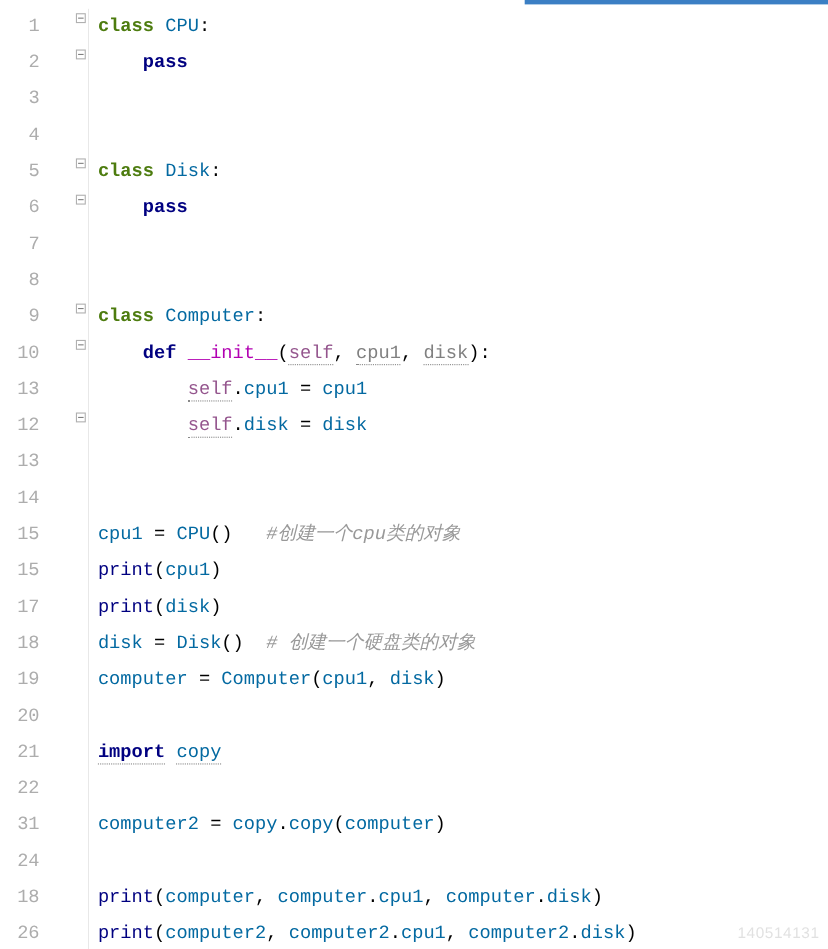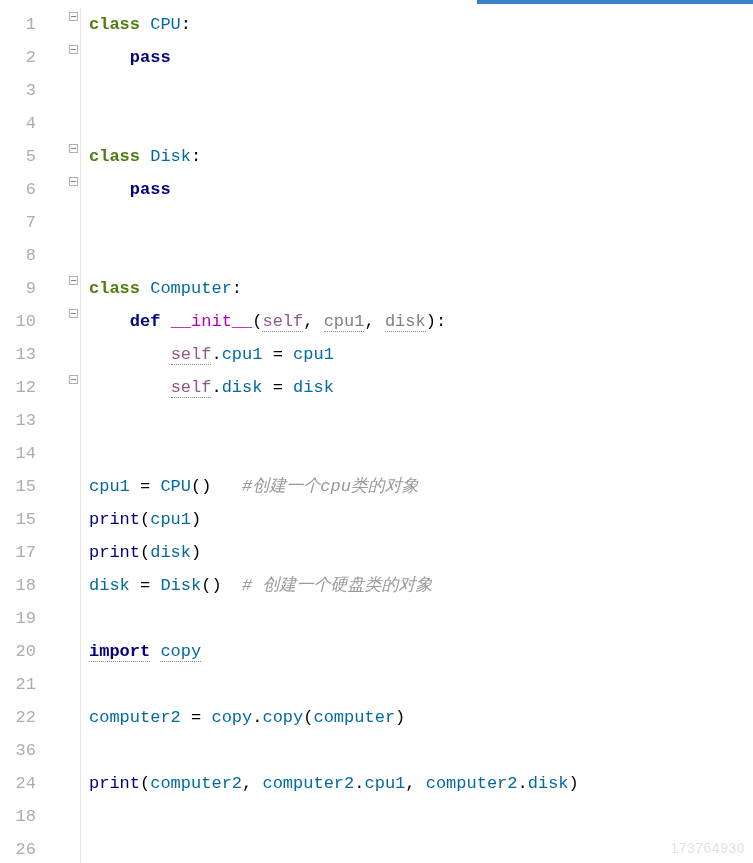--- a/index.html
+++ b/index.html
@@ -121,21 +121,21 @@
     <div class="line">13</div>
     <div class="line">14</div>
     <div class="line">15</div>
     <div class="line">15</div>
     <div class="line">17</div>
     <div class="line">18</div>
     <div class="line">19</div>
     <div class="line">20</div>
     <div class="line">21</div>
     <div class="line">22</div>
-    <div class="line">36</div>
+    <div class="line">31</div>
     <div class="line">24</div>
     <div class="line">18</div>
     <div class="line">26</div>
   </div>
 
   <div class="fold-column">
     <div class="fold-marker" style="top:4px"></div>
     <div class="fold-marker" style="top:37px"></div>
     <div class="fold-marker" style="top:136px"></div>
     <div class="fold-marker" style="top:169px"></div>
@@ -156,22 +156,24 @@
     <div class="line"><span class="kw">class</span> <span class="ident">Computer</span><span class="punct">:</span></div>
     <div class="line"><span>    </span><span class="kw-def">def</span> <span class="dunder">__init__</span><span class="punct">(</span><span class="self-kw squiggle">self</span><span class="punct">, </span><span class="param squiggle">cpu1</span><span class="punct">, </span><span class="param squiggle">disk</span><span class="punct">)</span><span class="punct">:</span></div>
     <div class="line"><span>        </span><span class="self-kw squiggle">self</span><span class="punct">.</span><span class="ident">cpu1</span><span class="punct"> = </span><span class="ident">cpu1</span></div>
     <div class="line"><span>        </span><span class="self-kw squiggle">self</span><span class="punct">.</span><span class="ident">disk</span><span class="punct"> = </span><span class="ident">disk</span></div>
     <div class="line"></div>
     <div class="line"></div>
     <div class="line"><span class="ident">cpu1</span><span class="punct"> = </span><span class="ident">CPU</span><span class="punct">()</span><span>   </span><span class="comment">#创建一个cpu类的对象</span></div>
     <div class="line"><span class="builtin">print</span><span class="punct">(</span><span class="ident">cpu1</span><span class="punct">)</span></div>
     <div class="line"><span class="builtin">print</span><span class="punct">(</span><span class="ident">disk</span><span class="punct">)</span></div>
     <div class="line"><span class="ident">disk</span><span class="punct"> = </span><span class="ident">Disk</span><span class="punct">()</span><span>  </span><span class="comment"># 创建一个硬盘类的对象</span></div>
+    <div class="line"><span class="ident">computer</span><span class="punct"> = </span><span class="ident">Computer</span><span class="punct">(</span><span class="ident">cpu1</span><span class="punct">, </span><span class="ident">disk</span><span class="punct">)</span></div>
     <div class="line"></div>
     <div class="line"><span class="kw-import squiggle">import</span><span> </span><span class="ident squiggle">copy</span></div>
     <div class="line"></div>
     <div class="line"><span class="ident">computer2</span><span class="punct"> = </span><span class="ident">copy</span><span class="punct">.</span><span class="ident">copy</span><span class="punct">(</span><span class="ident">computer</span><span class="punct">)</span></div>
     <div class="line"></div>
+    <div class="line"><span class="builtin">print</span><span class="punct">(</span><span class="ident">computer</span><span class="punct">, </span><span class="ident">computer</span><span class="punct">.</span><span class="ident">cpu1</span><span class="punct">, </span><span class="ident">computer</span><span class="punct">.</span><span class="ident">disk</span><span class="punct">)</span></div>
     <div class="line"><span class="builtin">print</span><span class="punct">(</span><span class="ident">computer2</span><span class="punct">, </span><span class="ident">computer2</span><span class="punct">.</span><span class="ident">cpu1</span><span class="punct">, </span><span class="ident">computer2</span><span class="punct">.</span><span class="ident">disk</span><span class="punct">)</span></div>
   </div>
 </div>
 
-<div class="watermark">173764930</div>
+<div class="watermark">140514131</div>
 
 </body></html>

